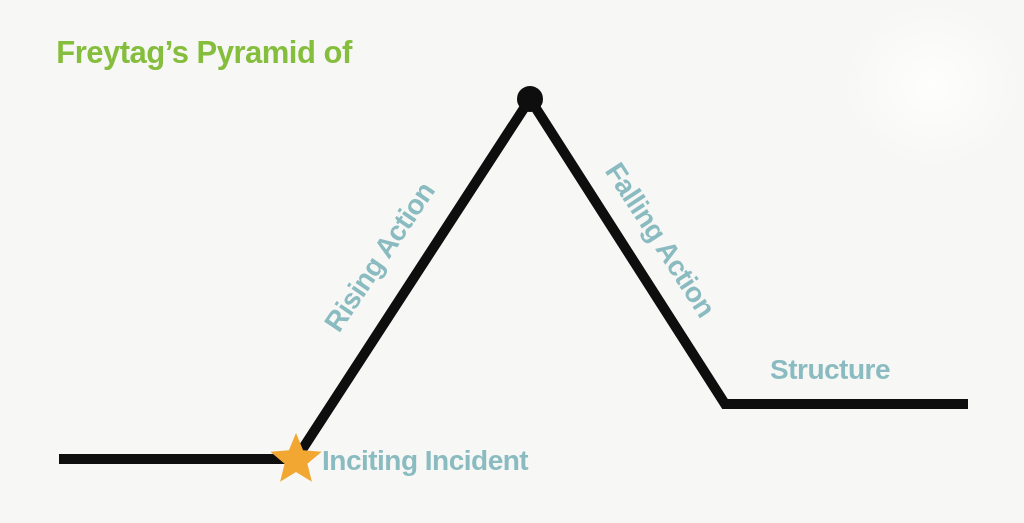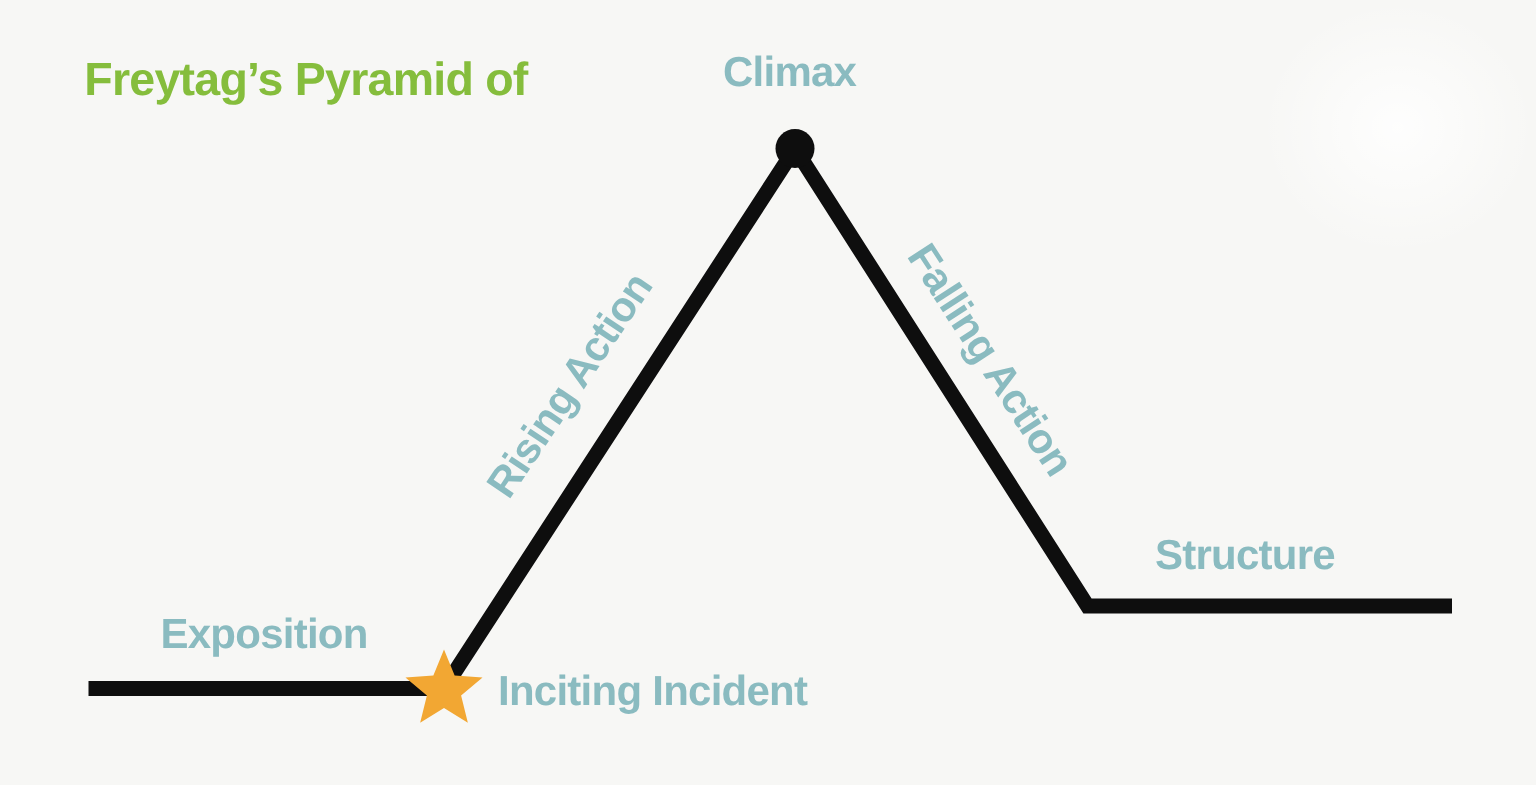--- a/index.html
+++ b/index.html
@@ -51,21 +51,21 @@
     width: 336px;
     text-align: center;
     color: var(--title-green);
     font-weight: bold;
     font-size: 31px;
     letter-spacing: -0.5px;
     line-height: 37px;
   }
   .label-climax      { left: 482px; top: 32px;  }
   .label-exposition  { left: 107px; top: 407px; }
-  .label-inciting    { left: 332px; top: 445px; }
+  .label-inciting    { left: 322px; top: 445px; }
   .label-resolution  { left: 770px; top: 354px; }
   .label-rising {
     left: 380px; top: 257px;
     transform: translate(-50%, -50%) rotate(-56deg);
   }
   .label-falling {
     left: 660px; top: 240px;
     transform: translate(-50%, -50%) rotate(57deg);
   }
 </style>
@@ -79,25 +79,23 @@
   <svg class="diagram-svg" width="1024" height="523" viewBox="0 0 1024 523">
     <polyline points="59,459 296,459 530,99 725,404 968,404" fill="none" stroke="var(--line-black)" stroke-width="10" stroke-linejoin="miter" stroke-linecap="butt"></polyline>
     <circle cx="530" cy="99" r="13" fill="var(--line-black)"></circle>
     <polygon points="296,433 303.1,450.3 321.7,451.7 307.4,463.7 311.9,481.8 296,472 280.1,481.8 284.6,463.7 270.3,451.7 288.9,450.3" fill="var(--star-gold)"></polygon>
   </svg>
 
   <div class="title">
     <div>Freytag’s Pyramid of</div>
   </div>
 
-  <div class="label label-climax">Climax</div>
 
   <div class="label label-rising">Rising Action</div>
 
   <div class="label label-falling">Falling Action</div>
 
-  <div class="label label-exposition">Exposition</div>
 
   <div class="label label-inciting">Inciting Incident</div>
 
   <div class="label label-resolution">Structure</div>
 
 </div>
 
 </body></html>

